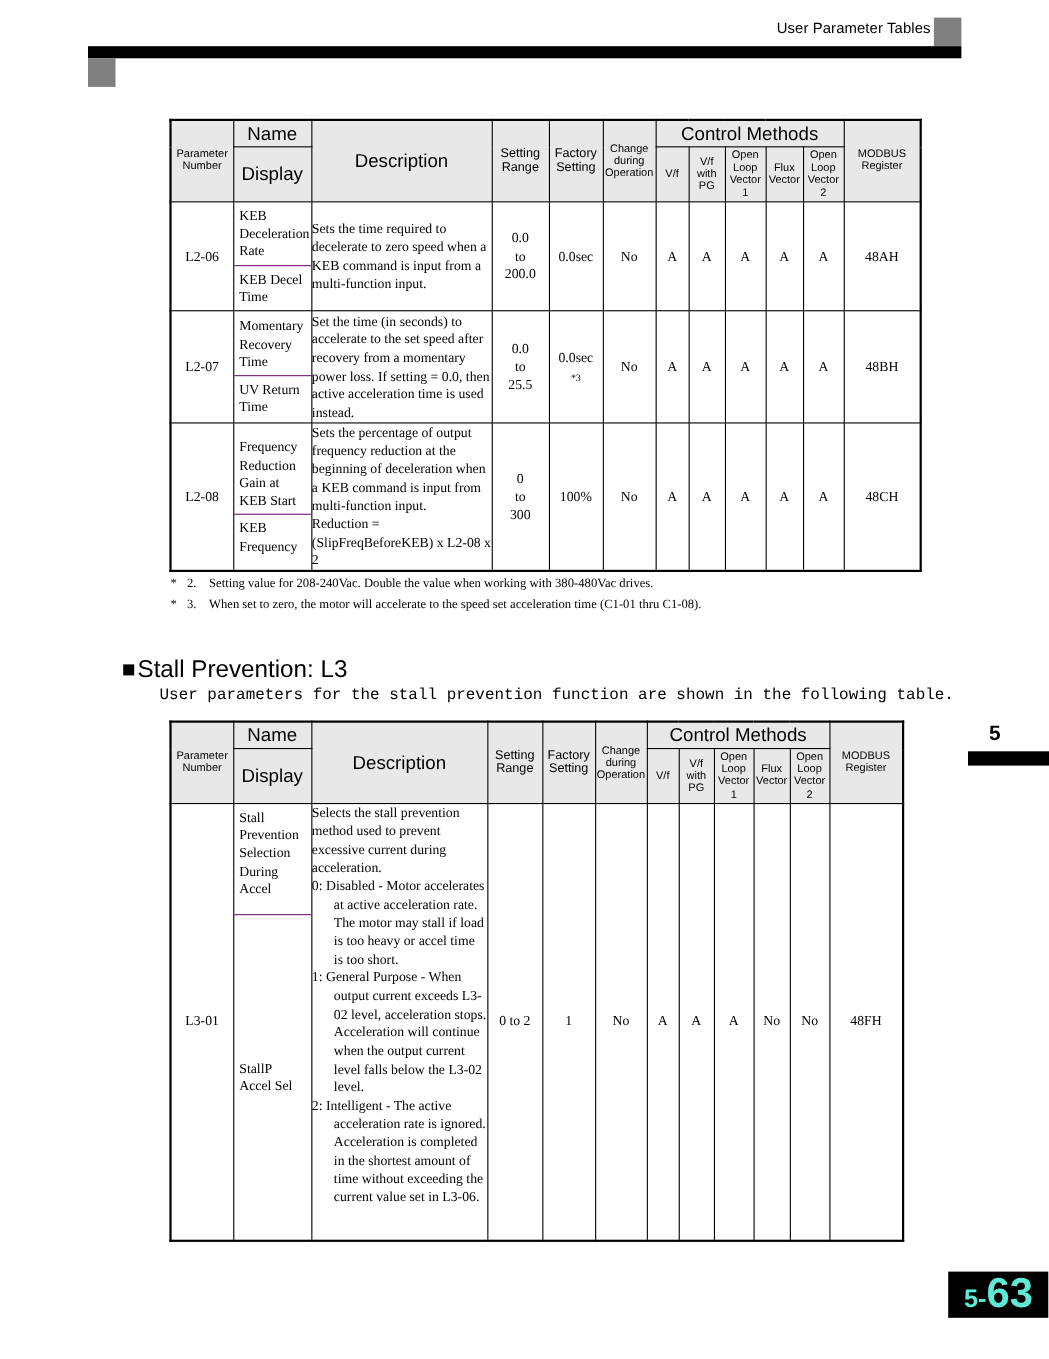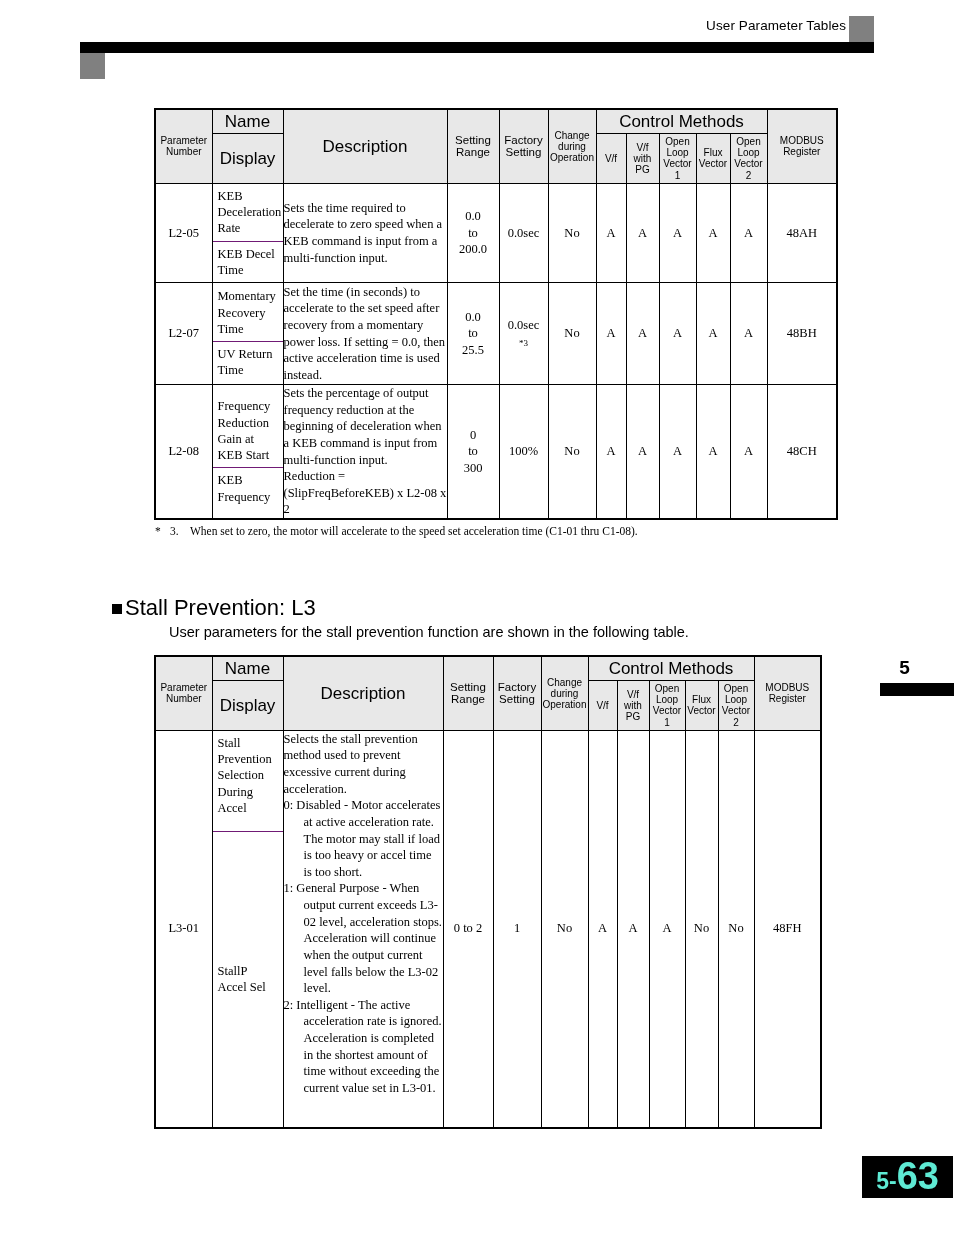--- a/index.html
+++ b/index.html
@@ -196,23 +196,23 @@
   .section-head .bullet {
     display: inline-block;
     width: 10px;
     height: 10px;
     background: #000;
     margin-right: 3px;
     vertical-align: 1px;
   }
   .section-intro {
     position: absolute;
-    left: 169px;
+    left: 145px;
     top: 624px;
-    font-family: Liberation Sans, sans-serif;
+    font-family: Liberation Mono, monospace;
     font-size: 14.5px;
     white-space: nowrap;
   }
 </style>
 </head>
 <body>
 
 <div class="page-header">
   <div class="header-title">User Parameter Tables</div>
   <div class="header-gray-tab"></div>
@@ -289,21 +289,21 @@
         <span>Open</span><br>
         <span>Loop</span><br>
         <span>Vector</span><br>
         <span>2</span>
       </td>
     </tr>
   </thead>
   <tbody>
 
     <tr style="height:92px;">
-      <td class="cell-center">L2-05</td>
+      <td class="cell-center">L2-06</td>
       <td>
         <div class="namebox">
           <div class="stack">KEB<br>Deceleration<br>Rate</div>
           <div class="stack">KEB Decel<br>Time</div>
         </div>
       </td>
       <td class="desc">Sets the time required to decelerate to zero speed when a KEB command is input from a multi-function input.</td>
       <td class="cell-center stack">0.0<br>to<br>200.0</td>
       <td class="cell-center">0.0sec</td>
       <td class="cell-center">No</td>
@@ -357,20 +357,23 @@
       <td class="cell-center">A</td>
       <td class="cell-center">A</td>
       <td class="cell-center">A</td>
       <td class="cell-center">A</td>
       <td class="cell-center">48CH</td>
     </tr>
   </tbody>
 </table>
 
 <div class="footnotes">
+  <div class="fn">
+    <span class="star">*</span><span class="num">2.</span><span>Setting value for 208-240Vac.  Double the value when working with 380-480Vac drives.</span>
+  </div>
   <div class="fn">
     <span class="star">*</span><span class="num">3.</span><span>When set to zero, the motor will accelerate to the speed set acceleration time (C1-01 thru C1-08).</span>
   </div>
 </div>
 
 <div class="section-head">
   <span class="bullet"></span><span>Stall Prevention: L3</span>
 </div>
 <div class="section-intro">User parameters for the stall prevention function are shown in the following table.</div>
 
@@ -450,21 +453,21 @@
           <div class="stack" style="flex:0 0 92px;">Stall<br>Prevention<br>Selection<br>During<br>Accel</div>
           <div class="stack" style="display:flex; align-items:center;">
             <span>StallP<br>Accel Sel</span>
           </div>
         </div>
       </td>
       <td class="desc" style="vertical-align:top;">
         <p>Selects the stall prevention method used to prevent excessive current during acceleration.</p>
         <p class="item">0: Disabled - Motor accelerates at active acceleration rate. The motor may stall if load is too heavy or accel time is too short.</p>
         <p class="item">1: General Purpose - When output current exceeds L3-02 level, acceleration stops. Acceleration will continue when the output current level falls below the L3-02 level.</p>
-        <p class="item">2: Intelligent - The active acceleration rate is ignored. Acceleration is completed in the shortest amount of time without exceeding the current value set in L3-01.</p>
+        <p class="item">2: Intelligent - The active acceleration rate is ignored. Acceleration is completed in the shortest amount of time without exceeding the current value set in L3-06.</p>
       </td>
       <td class="cell-center">0 to 2</td>
       <td class="cell-center">1</td>
       <td class="cell-center">No</td>
       <td class="cell-center">A</td>
       <td class="cell-center">A</td>
       <td class="cell-center">A</td>
       <td class="cell-center">No</td>
       <td class="cell-center">No</td>
       <td class="cell-center">48FH</td>

